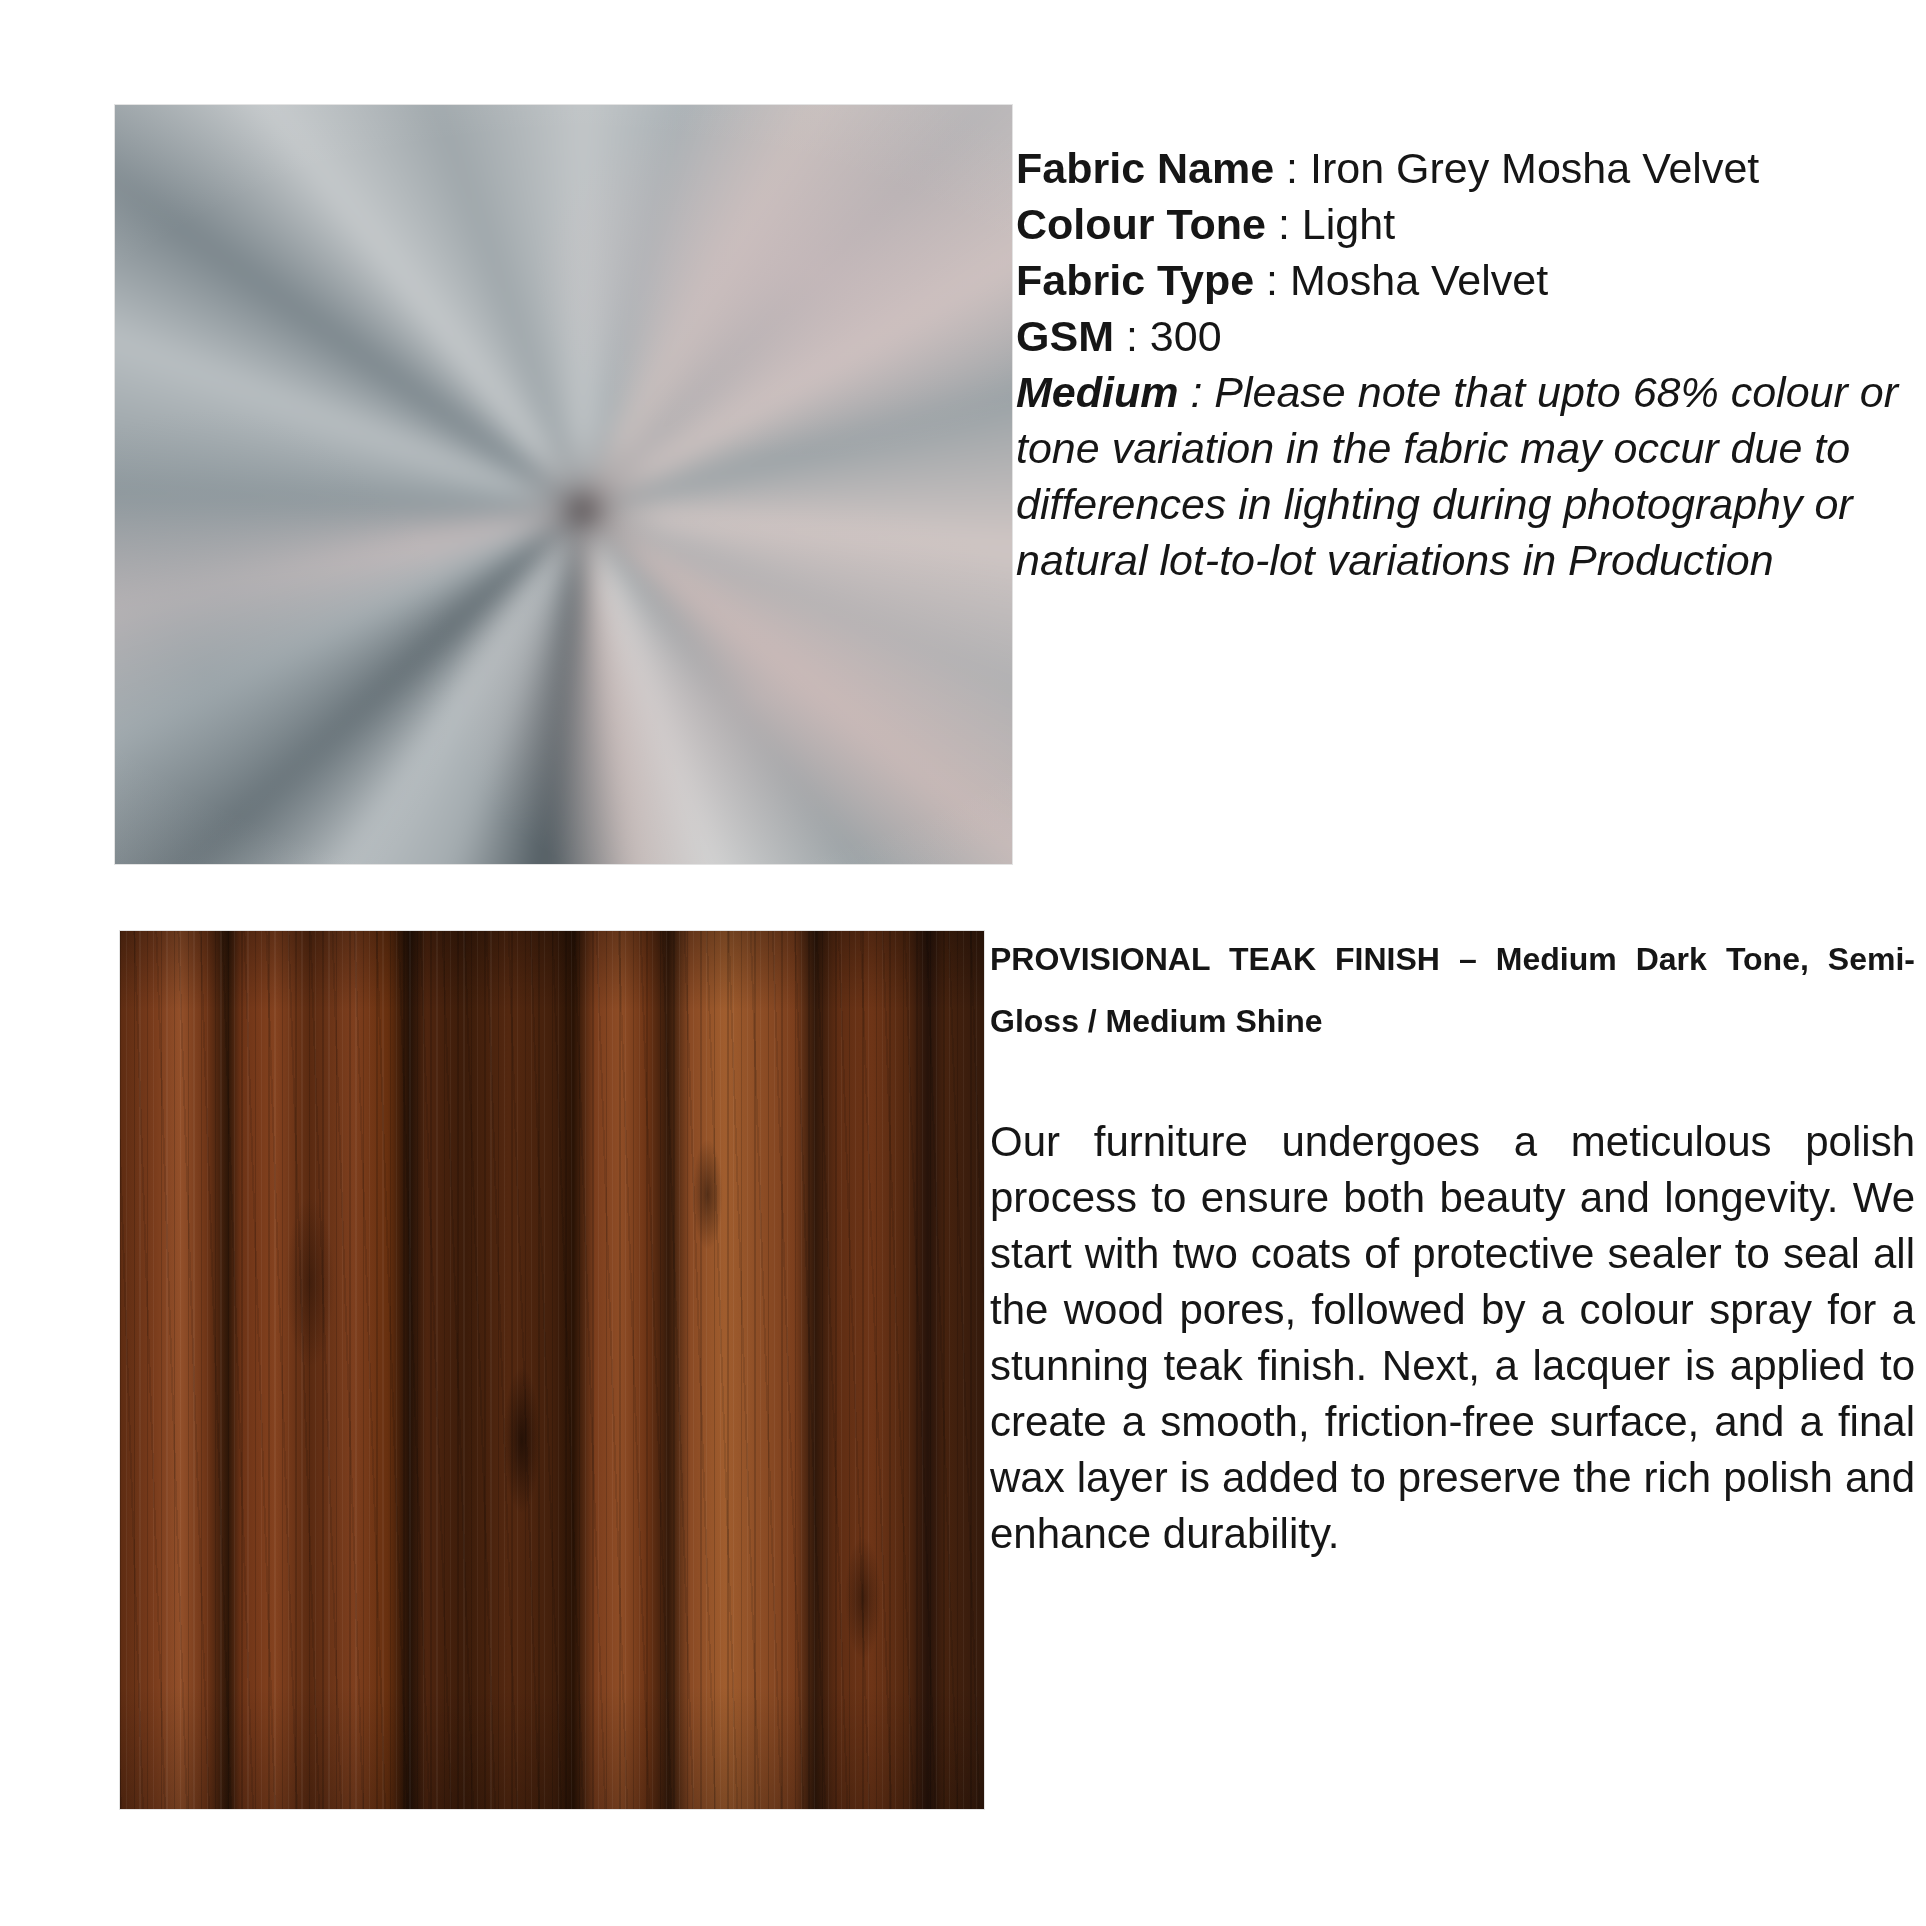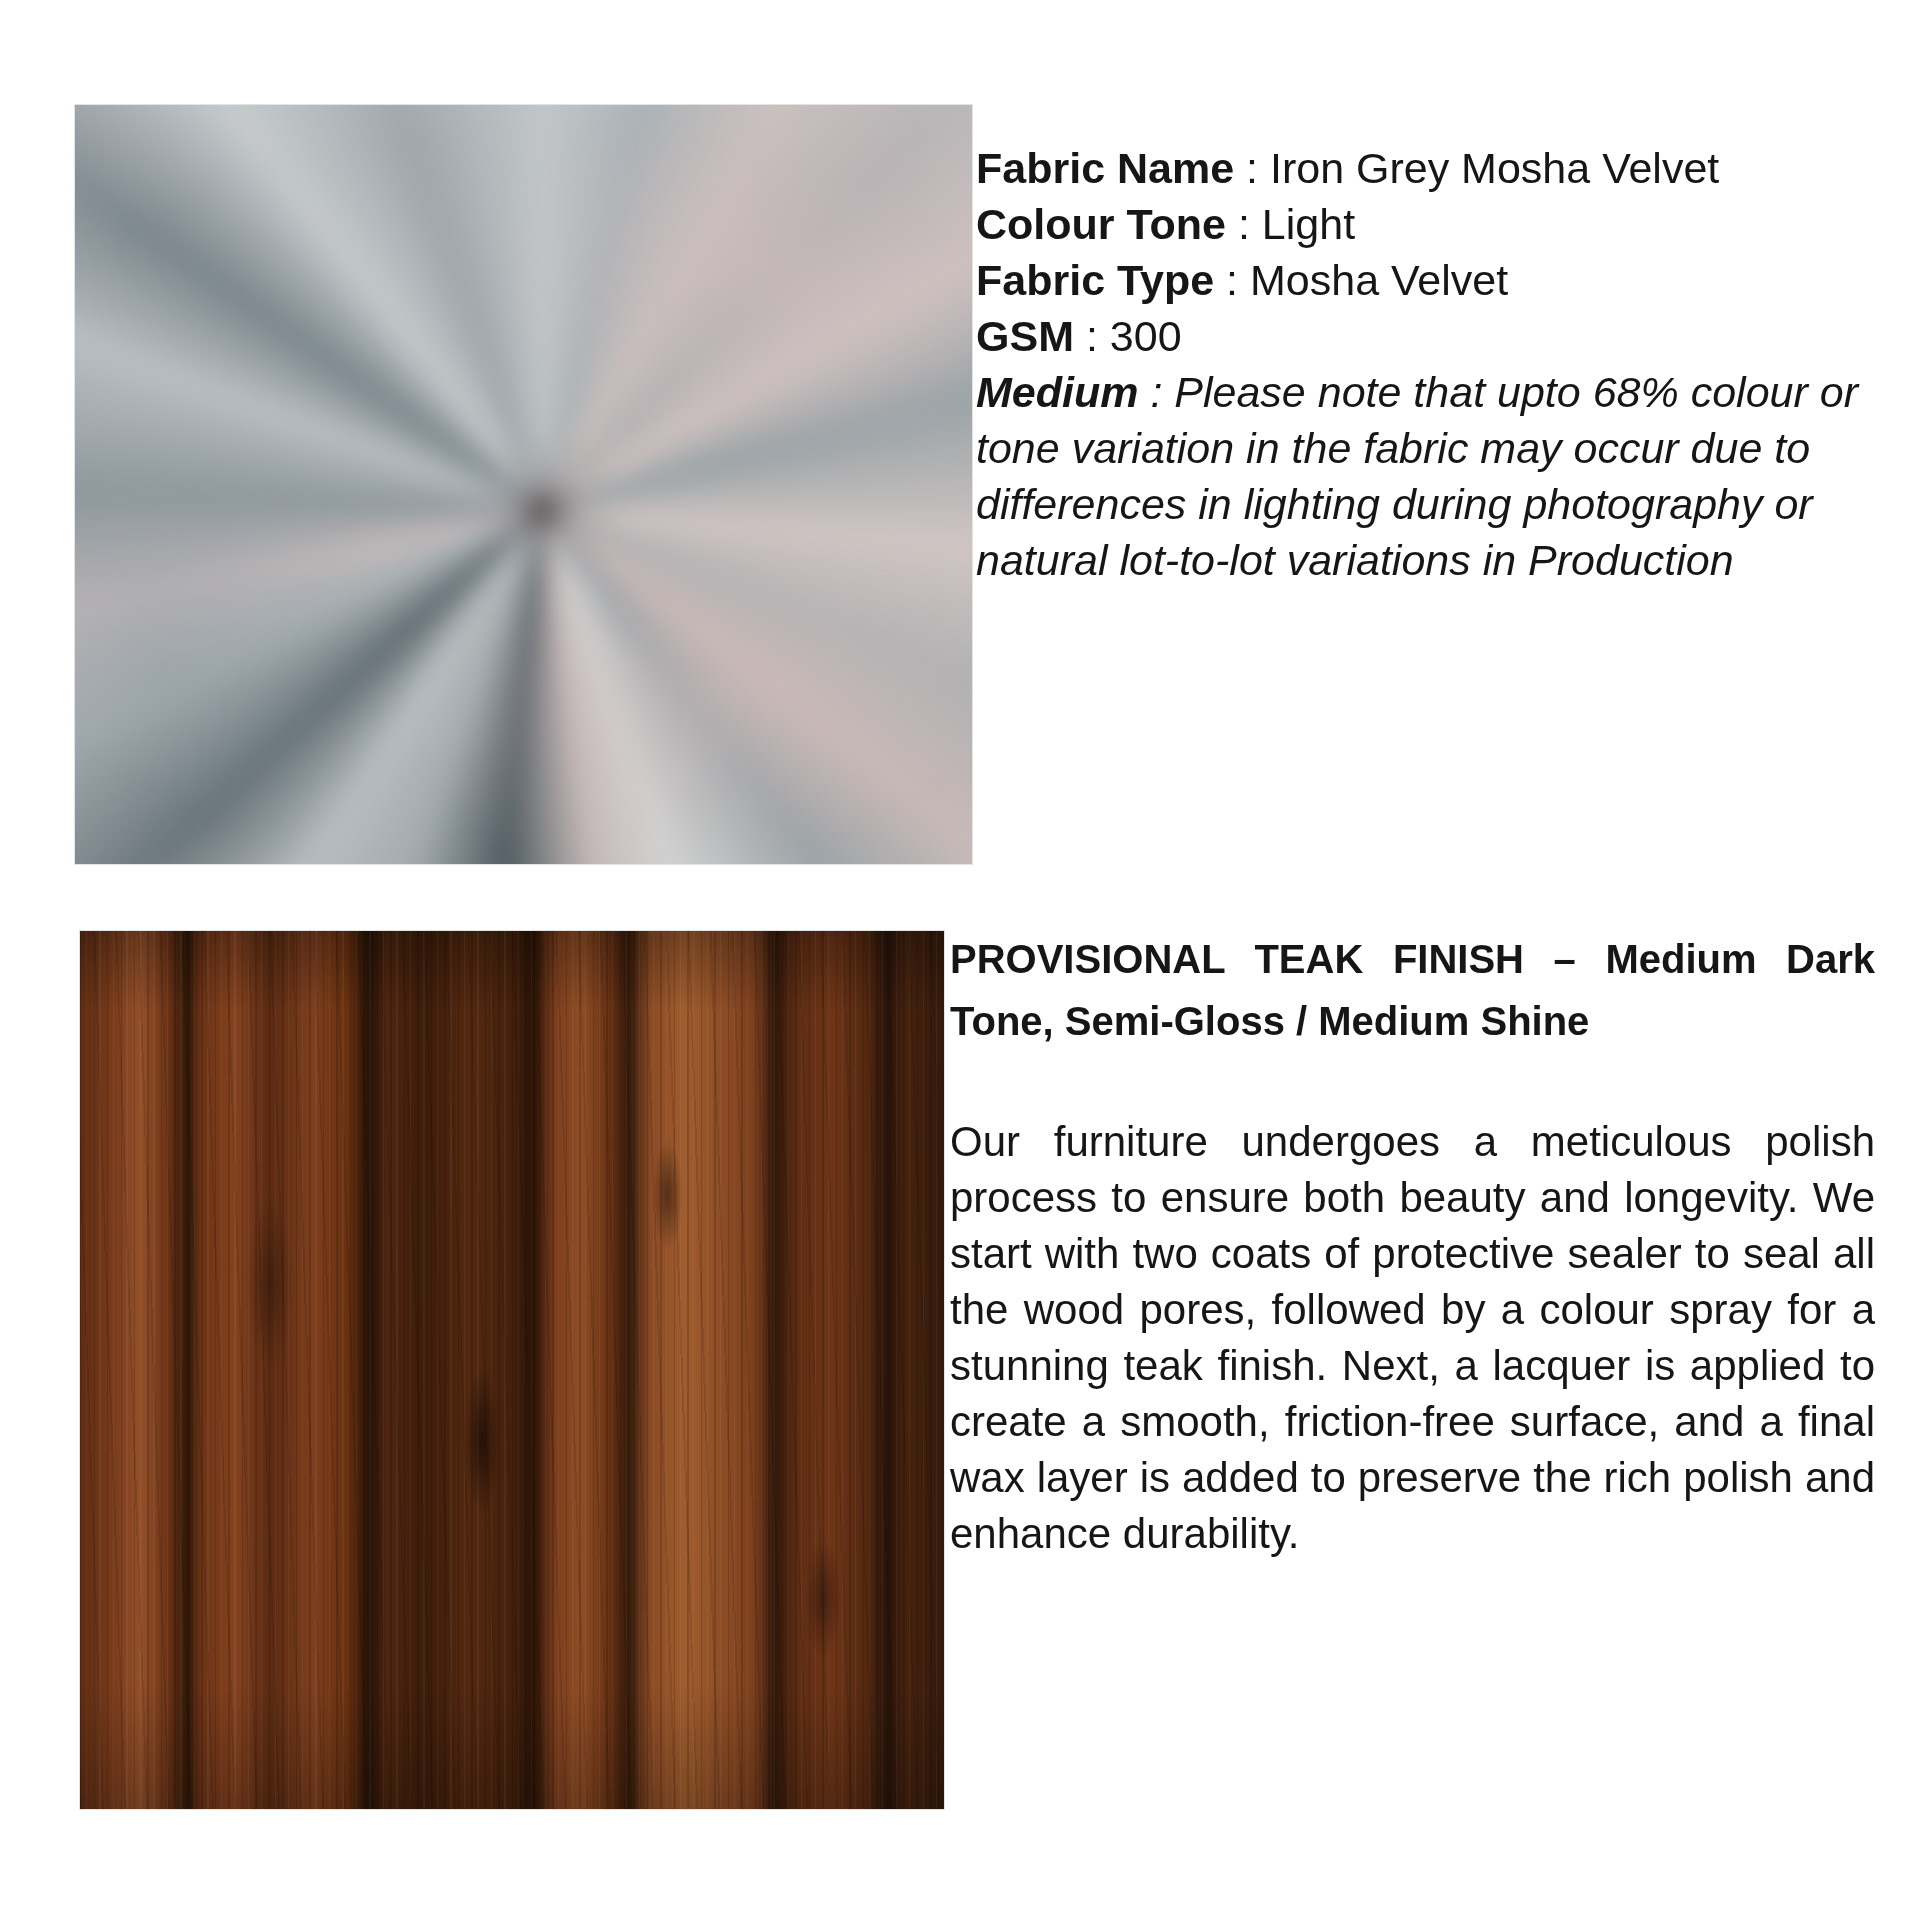--- a/index.html
+++ b/index.html
@@ -5,21 +5,21 @@
   html, body { margin: 0; padding: 0; }
   body {
     width: 1926px;
     height: 1926px;
     background: #ffffff;
     font-family: "Liberation Sans", "DejaVu Sans", sans-serif;
     color: #161616;
     position: relative;
     overflow: hidden;
   }
-  .sheet { position: absolute; inset: 0; }
+  .sheet { position: absolute; inset: 0; margin-left: 40px; }
 
   
   .fabric-photo {
     position: absolute;
     left: 35px; top: 95px;
     width: 897px; height: 759px;
     background: #b7bcbf;
     overflow: hidden;
     outline: 0.6px solid #e3e3e3;
   }
@@ -93,21 +93,21 @@
   .remark-sep, .remark-value { font-style: italic; }
 
   
   .bottom-text {
     position: absolute;
     left: 950px; top: 928px;
     width: 925px;
   }
   .finish-heading {
     margin: 0 0 62px 0;
-    font-size: 40px;
+    font-size: 32px;
     line-height: 62px;
     font-weight: 700;
     text-align: justify;
   }
   .finish-paragraph {
     margin: 0;
     font-size: 42px;
     line-height: 56px;
     text-align: justify;
   }

